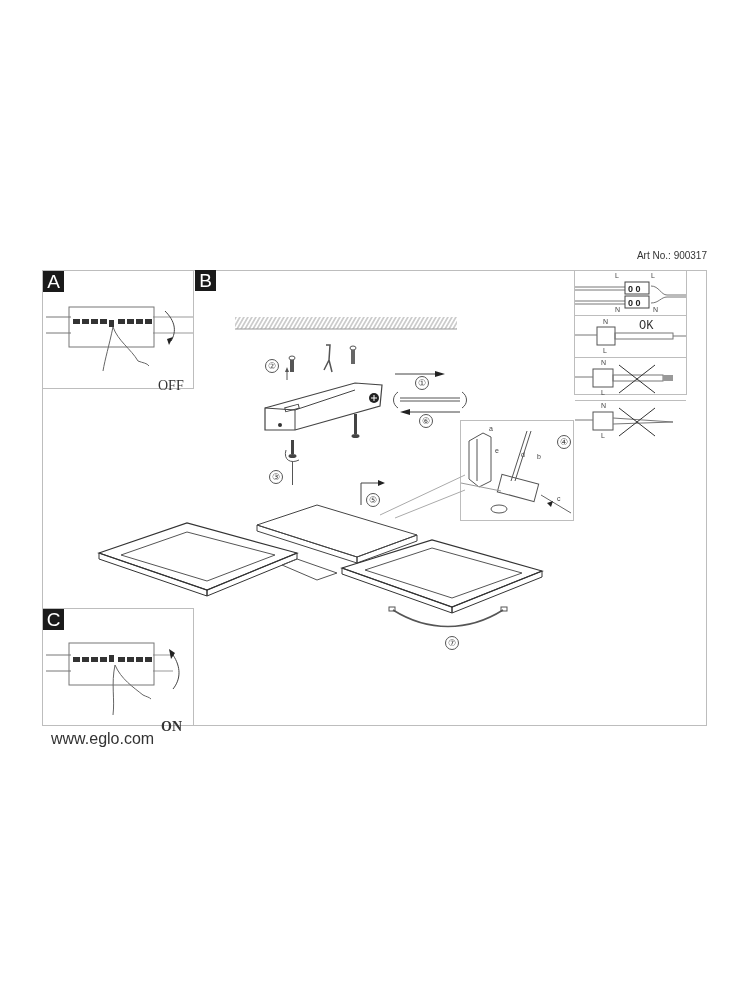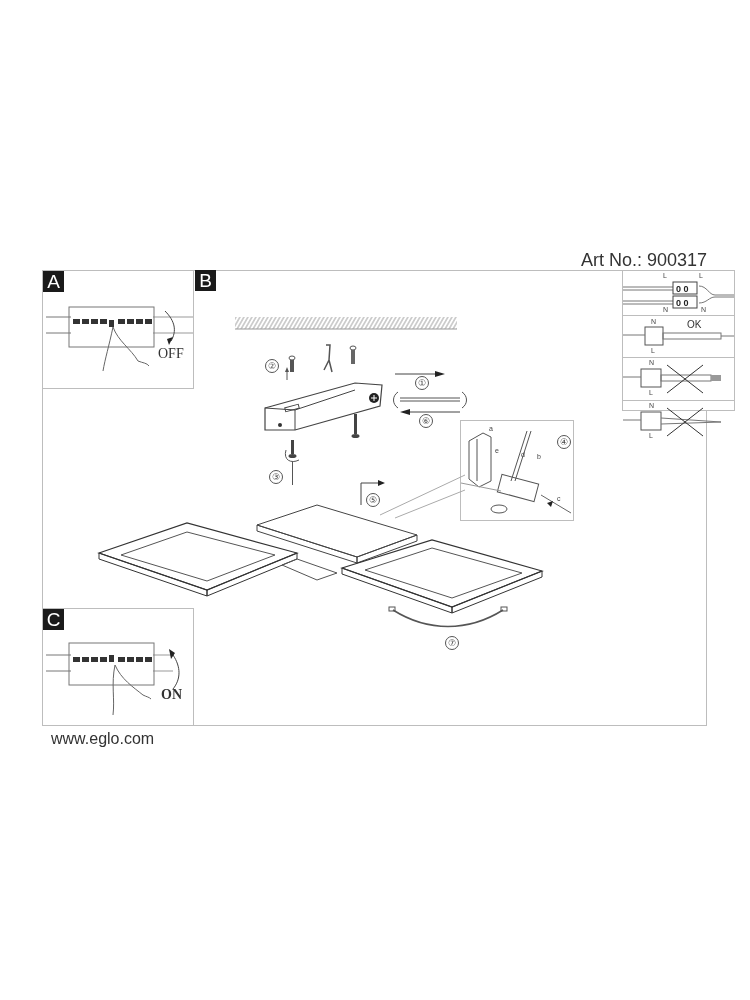--- a/index.html
+++ b/index.html
@@ -4,23 +4,23 @@
   <style>
     html, body { margin: 0; padding: 0; background: #ffffff; }
     body { width: 750px; height: 1000px; position: relative; overflow: hidden;
            font-family: "Liberation Sans", sans-serif; color: #222; }
     .abs { position: absolute; }
     .frame { position: absolute; left: 42px; top: 270px; width: 665px; height: 456px;
              border: 1px solid #bdbdbd; box-sizing: border-box; }
     .panel { position: absolute; border: 1px solid #bdbdbd; box-sizing: border-box; background: #fff; }
     .badge { position: absolute; width: 21px; height: 21px; background: #1a1a1a; color: #fff;
              font-size: 19px; line-height: 21px; text-align: center; font-family: "Liberation Sans", sans-serif; }
-    .artno { position: absolute; right: 43px; top: 250px; font-size: 18px; color: #333; }
+    .artno { position: absolute; right: 43px; top: 250px; font-size: 10px; color: #333; }
     .footer { position: absolute; left: 51px; top: 730px; font-size: 16px; color: #333; }
-    .lbl { position: absolute; font-family: "Liberation Serif", serif; font-size: 14px; color: #333; }
+    .lbl { position: absolute; font-family: "Liberation Serif", serif; font-size: 14px; color: #333; margin-top: 32px; }
     .step { position: absolute; width: 12px; height: 12px; border: 1px solid #555; border-radius: 50%;
             font-size: 9px; line-height: 12px; text-align: center; color: #444;
             font-family: "Liberation Serif", serif; }
     .small { position: absolute; font-size: 7px; color: #444; }
     svg { position: absolute; overflow: visible; }
   </style>
 </head>
 <body>
 
 <div class="artno">Art No.: 900317</div>
@@ -190,21 +190,21 @@
       <rect x="93" y="48" width="7" height="5"></rect>
         <rect x="102" y="48" width="7" height="5"></rect>
     </g>
     <path d="M72 56 C 78 70, 90 78, 100 86 M 72 56 C 68 75, 72 90, 70 106 M 100 86 C 104 88, 106 88, 108 90" fill="none" stroke="#666"></path>
     <path d="M130 80 C 138 70, 138 58, 130 46" fill="none" stroke="#444"></path>
     <polygon points="126,40 132,44 128,50" fill="#222"></polygon>
   </svg>
   <div class="lbl" style="left:118px;top:78px;font-weight:bold;">ON</div>
 </div>
 
-<div class="panel" style="left:622px;top:270px;width:113px;height:141px;">
+<div class="panel" style="left:574px;top:270px;width:113px;height:125px;">
 
   <div class="abs" style="left:0;top:0;width:111px;height:44px;border-bottom:1px solid #bdbdbd;">
     <svg width="111" height="44" style="left:0;top:0;">
       <line x1="0" y1="16" x2="50" y2="16" stroke="#777"></line>
         <line x1="0" y1="19" x2="50" y2="19" stroke="#777"></line>
       <line x1="0" y1="30" x2="50" y2="30" stroke="#777"></line>
         <line x1="0" y1="33" x2="50" y2="33" stroke="#777"></line>
       <rect x="50" y="11" width="24" height="12" fill="#fff" stroke="#444"></rect>
       <rect x="50" y="25" width="24" height="12" fill="#fff" stroke="#444"></rect>
       <text x="53" y="21" font-size="9" font-family="Liberation Sans, sans-serif" font-weight="bold" fill="#222">0 0</text>
@@ -220,21 +220,21 @@
 
   <div class="abs" style="left:0;top:44px;width:111px;height:42px;border-bottom:1px solid #bdbdbd;">
     <svg width="111" height="42" style="left:0;top:0;">
       <rect x="22" y="12" width="18" height="18" fill="none" stroke="#555"></rect>
       <line x1="0" y1="20" x2="22" y2="20" stroke="#777"></line>
       <rect x="40" y="18" width="58" height="6" fill="none" stroke="#777"></rect>
       <line x1="98" y1="21" x2="111" y2="21" stroke="#777"></line>
     </svg>
     <div class="small" style="left:28px;top:3px;">N</div>
     <div class="small" style="left:28px;top:32px;">L</div>
-    <div class="abs" style="left:64px;top:4px;font-size:10px;color:#333;">OK</div>
+    <div class="abs" style="left:64px;top:4px;font-size:12px;color:#333;font-family:Liberation Mono, monospace;">OK</div>
   </div>
 
   <div class="abs" style="left:0;top:86px;width:111px;height:43px;border-bottom:1px solid #bdbdbd;">
     <svg width="111" height="43" style="left:0;top:0;">
       <rect x="18" y="12" width="20" height="18" fill="none" stroke="#555"></rect>
       <line x1="0" y1="20" x2="18" y2="20" stroke="#777"></line>
       <rect x="38" y="18" width="50" height="6" fill="none" stroke="#777"></rect>
       <rect x="88" y="18" width="10" height="6" fill="#999"></rect>
       <line x1="44" y1="8" x2="80" y2="36" stroke="#333"></line>
       <line x1="80" y1="8" x2="44" y2="36" stroke="#333"></line>

